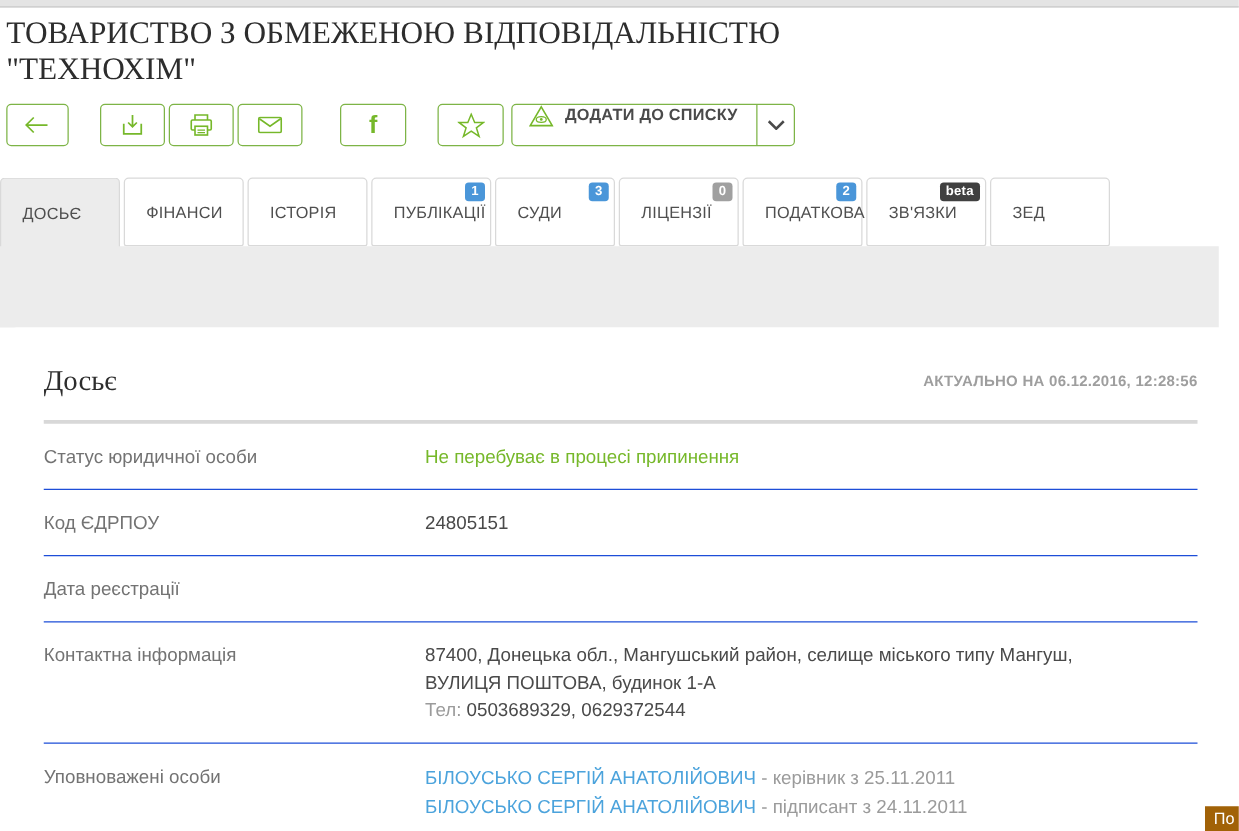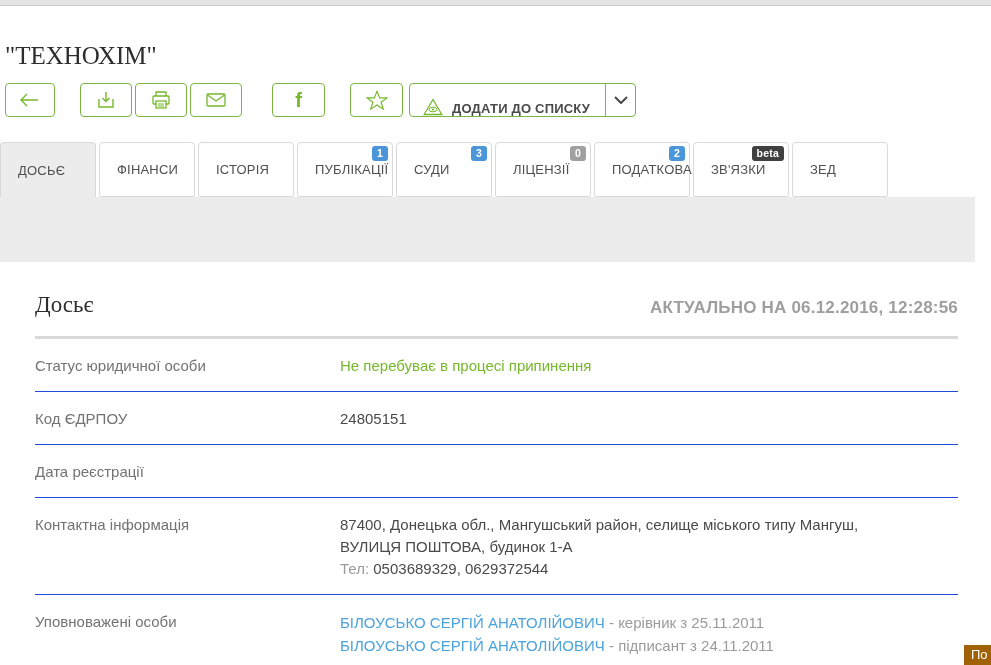--- a/index.html
+++ b/index.html
@@ -20,21 +20,21 @@
   .tbtn { height:34px; background:#fff; border:1px solid #7db446; border-radius:4px;
     display:flex; align-items:center; justify-content:center; color:#76b82a; cursor:pointer; }
   .tbtn svg { display:block; }
   #btn-back { width:50px; margin-right:25px; }
   #btn-download { width:52px; margin-right:3px; }
   #btn-print { width:52px; margin-right:3px; }
   #btn-mail { width:52px; margin-right:30px; }
   #btn-fb { width:53px; margin-right:25px; font-size:20px; font-weight:700; }
   #btn-star { width:53px; margin-right:6px; }
   #btn-addlist { width:227px; padding:0; justify-content:flex-start; }
-  .addlist-main { flex:1; height:100%; display:flex; align-items:flex-end; padding-left:13px; cursor:pointer; }
+  .addlist-main { flex:1; height:100%; display:flex; align-items:flex-start; padding-left:13px; cursor:pointer; }
   .addlist-label { font-size:13px; font-weight:700; color:#4a4a4a; letter-spacing:.2px; margin-left:9px; }
   .addlist-caret { width:30px; height:100%; border-left:1px solid #7db446;
     display:flex; align-items:center; justify-content:center; cursor:pointer; }
 
   
   #tabs { position:absolute; left:0; top:142px; width:991px; height:55px; display:flex; }
   .tab { position:relative; width:96px; height:55px; margin-right:3px; background:#fff;
     border:1px solid #d9d9d9; border-radius:4px 4px 2px 2px;
     display:flex; align-items:center; padding-left:17px; cursor:pointer;
     font-size:13px; color:#4f4f4f; letter-spacing:.2px; }
@@ -46,21 +46,21 @@
   .badge-green { background:#404040; }
 
   
   #gray-band { position:absolute; left:0; top:197px; width:975px; height:65px; background:#ececec; }
   #card { position:absolute; left:8px; top:262px; width:967px; height:403px;
     background:#fff; border-radius:5px 0 0 0; }
   #card-inner { position:absolute; left:27px; top:0; width:923px; }
 
   #dossier-heading { margin-top:27px; font-family:"Liberation Serif","DejaVu Serif",serif;
     font-size:23px; line-height:31px; color:#2d2d2d; font-weight:400; }
-  #actual-on { position:absolute; right:0; top:36px; font-size:17px; font-weight:700;
+  #actual-on { position:absolute; right:0; top:36px; font-size:12px; font-weight:700;
     color:#9e9e9e; letter-spacing:.2px; }
   #thick-divider { height:3px; background:#d8d8d8; margin-top:16px; }
 
   .row { display:flex; padding:16px 0 14px; font-size:15px; line-height:22px; color:#4a4a4a; }
   .row + .row { border-top:1px solid #1d4ed8; }
   .row-label { width:305px; flex:none; color:#737373; }
   .row-value { flex:1; }
   .green-text { color:#76b82a; }
   .gray-text { color:#9b9b9b; }
   .addr { display:block; max-width:565px; }
@@ -70,21 +70,21 @@
   
   #corner-tooltip { position:absolute; right:0; bottom:0; width:27px; height:20px;
     background:#a16207; color:#fff; font-size:13px; line-height:20px; padding-left:7px;
     cursor:pointer; }
 </style>
 </head>
 <body>
 
 <div id="top-strip"></div>
 
-<h1 id="company-title"><br>
+<h1 id="company-title"><span>ТОВАРИСТВО З ОБМЕЖЕНОЮ ВІДПОВІДАЛЬНІСТЮ</span><br>
 <span>"ТЕХНОХІМ"</span></h1>
 
 <div id="toolbar">
   <div class="tbtn" id="btn-back">
     <span>
       <svg width="20" height="14" viewBox="0 0 20 14">
           <path d="M7 1 L1 7 L7 13 M1 7 H18" fill="none" stroke="#76b82a" stroke-width="1.4"></path>
         </svg>
     </span>
   </div>

